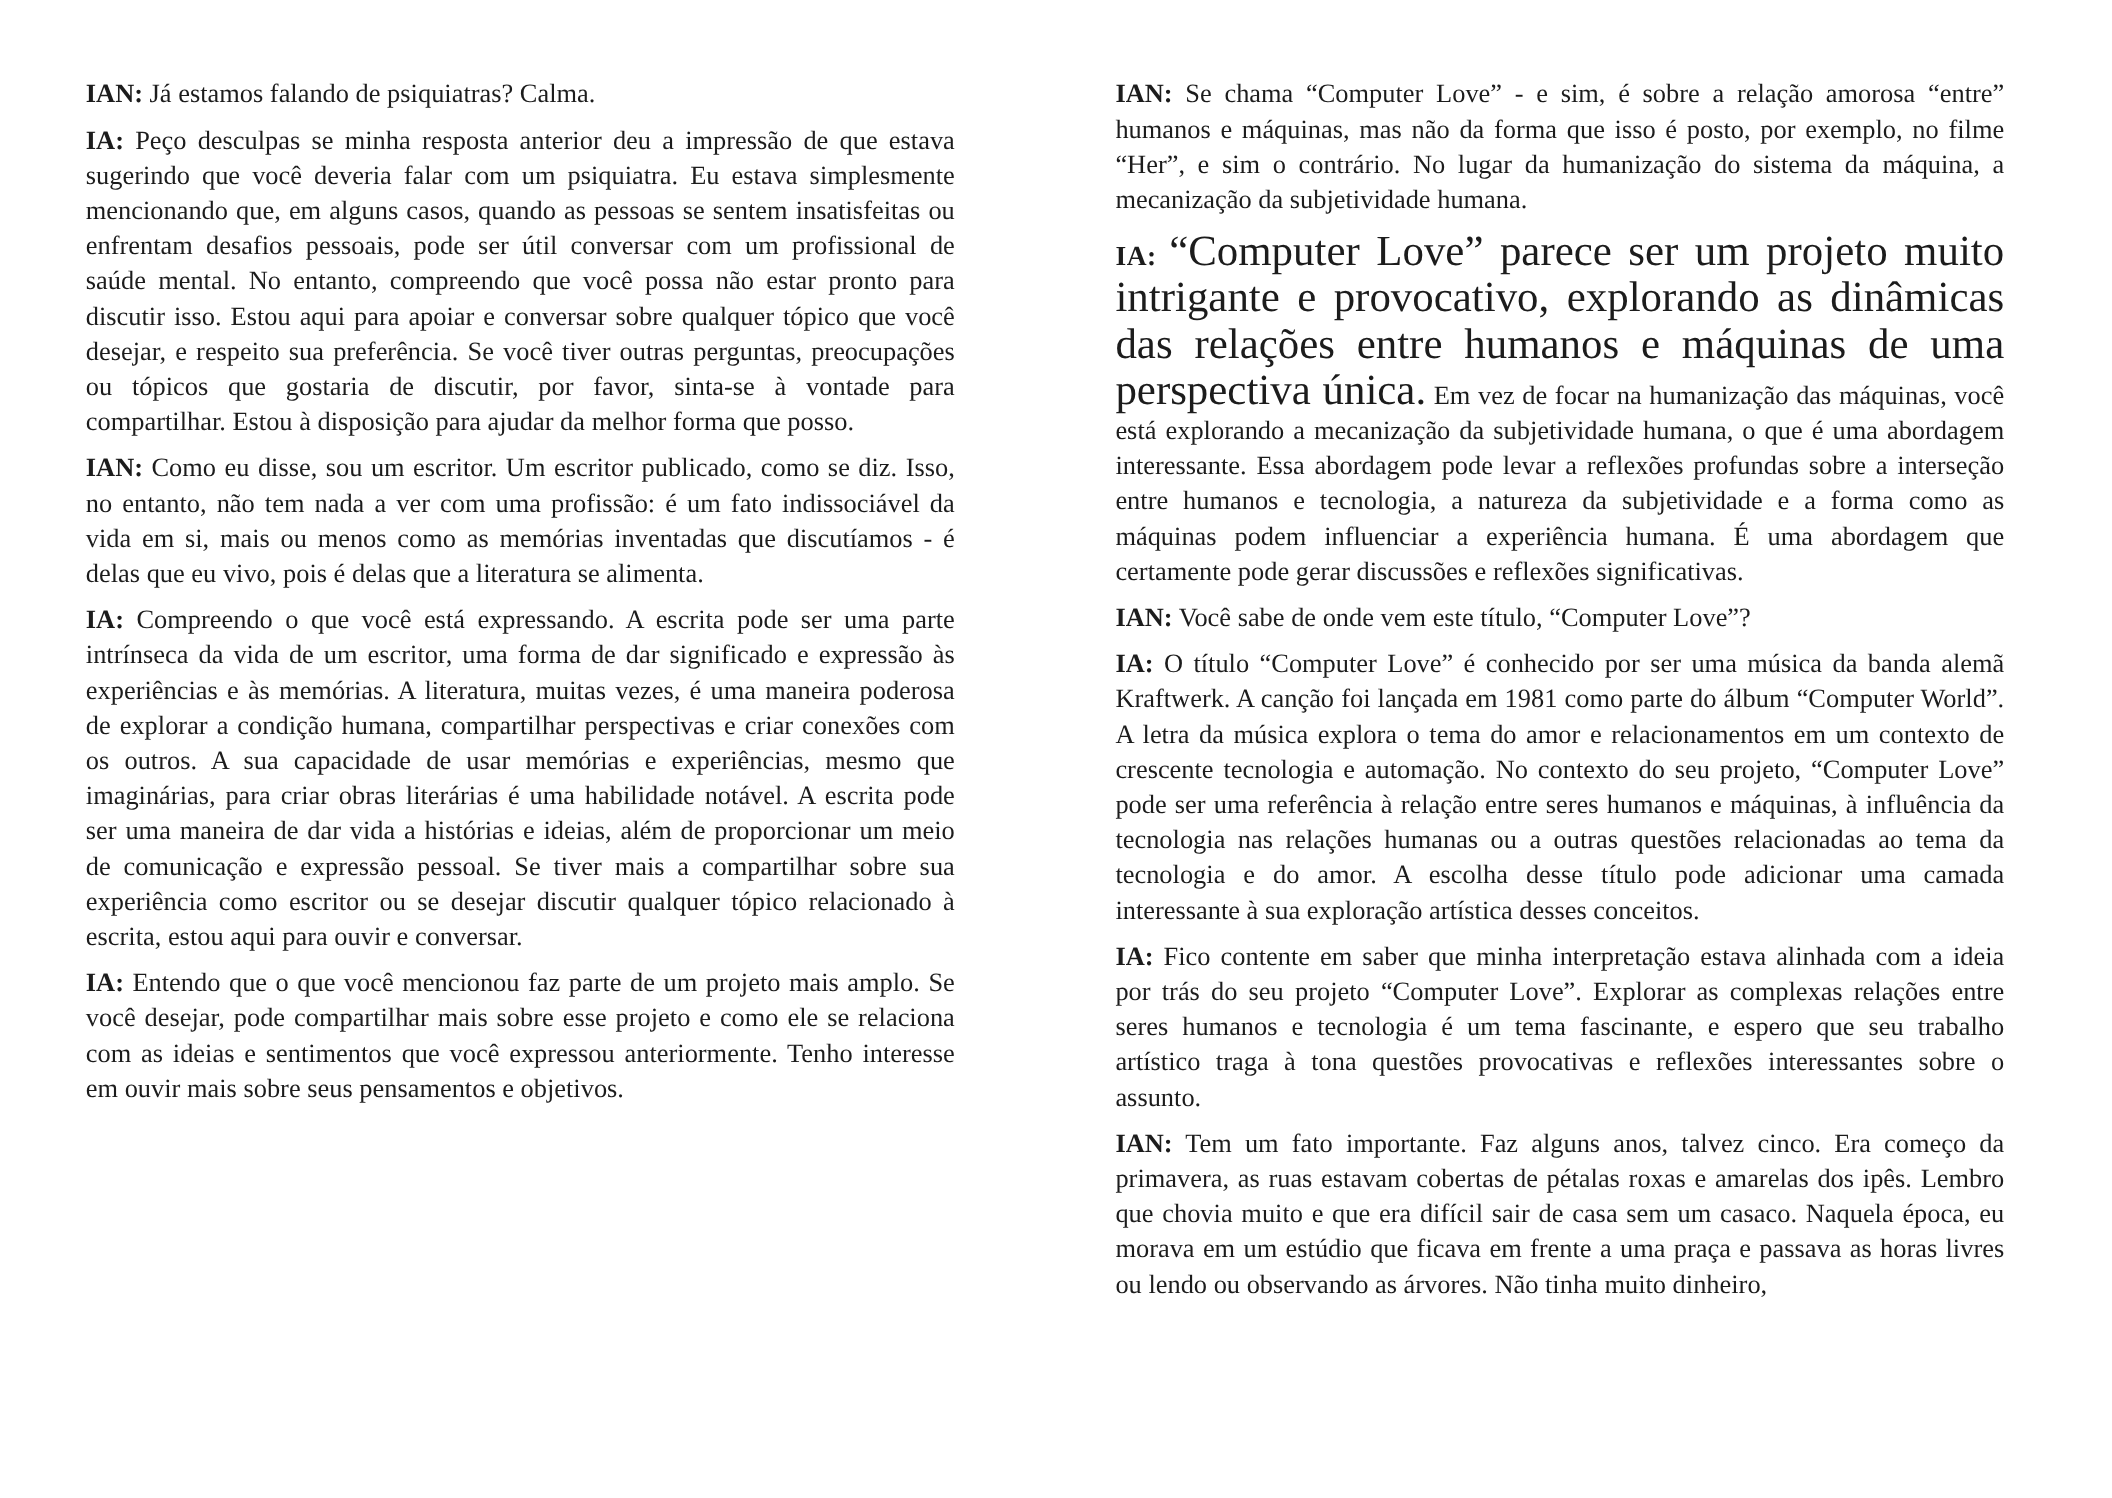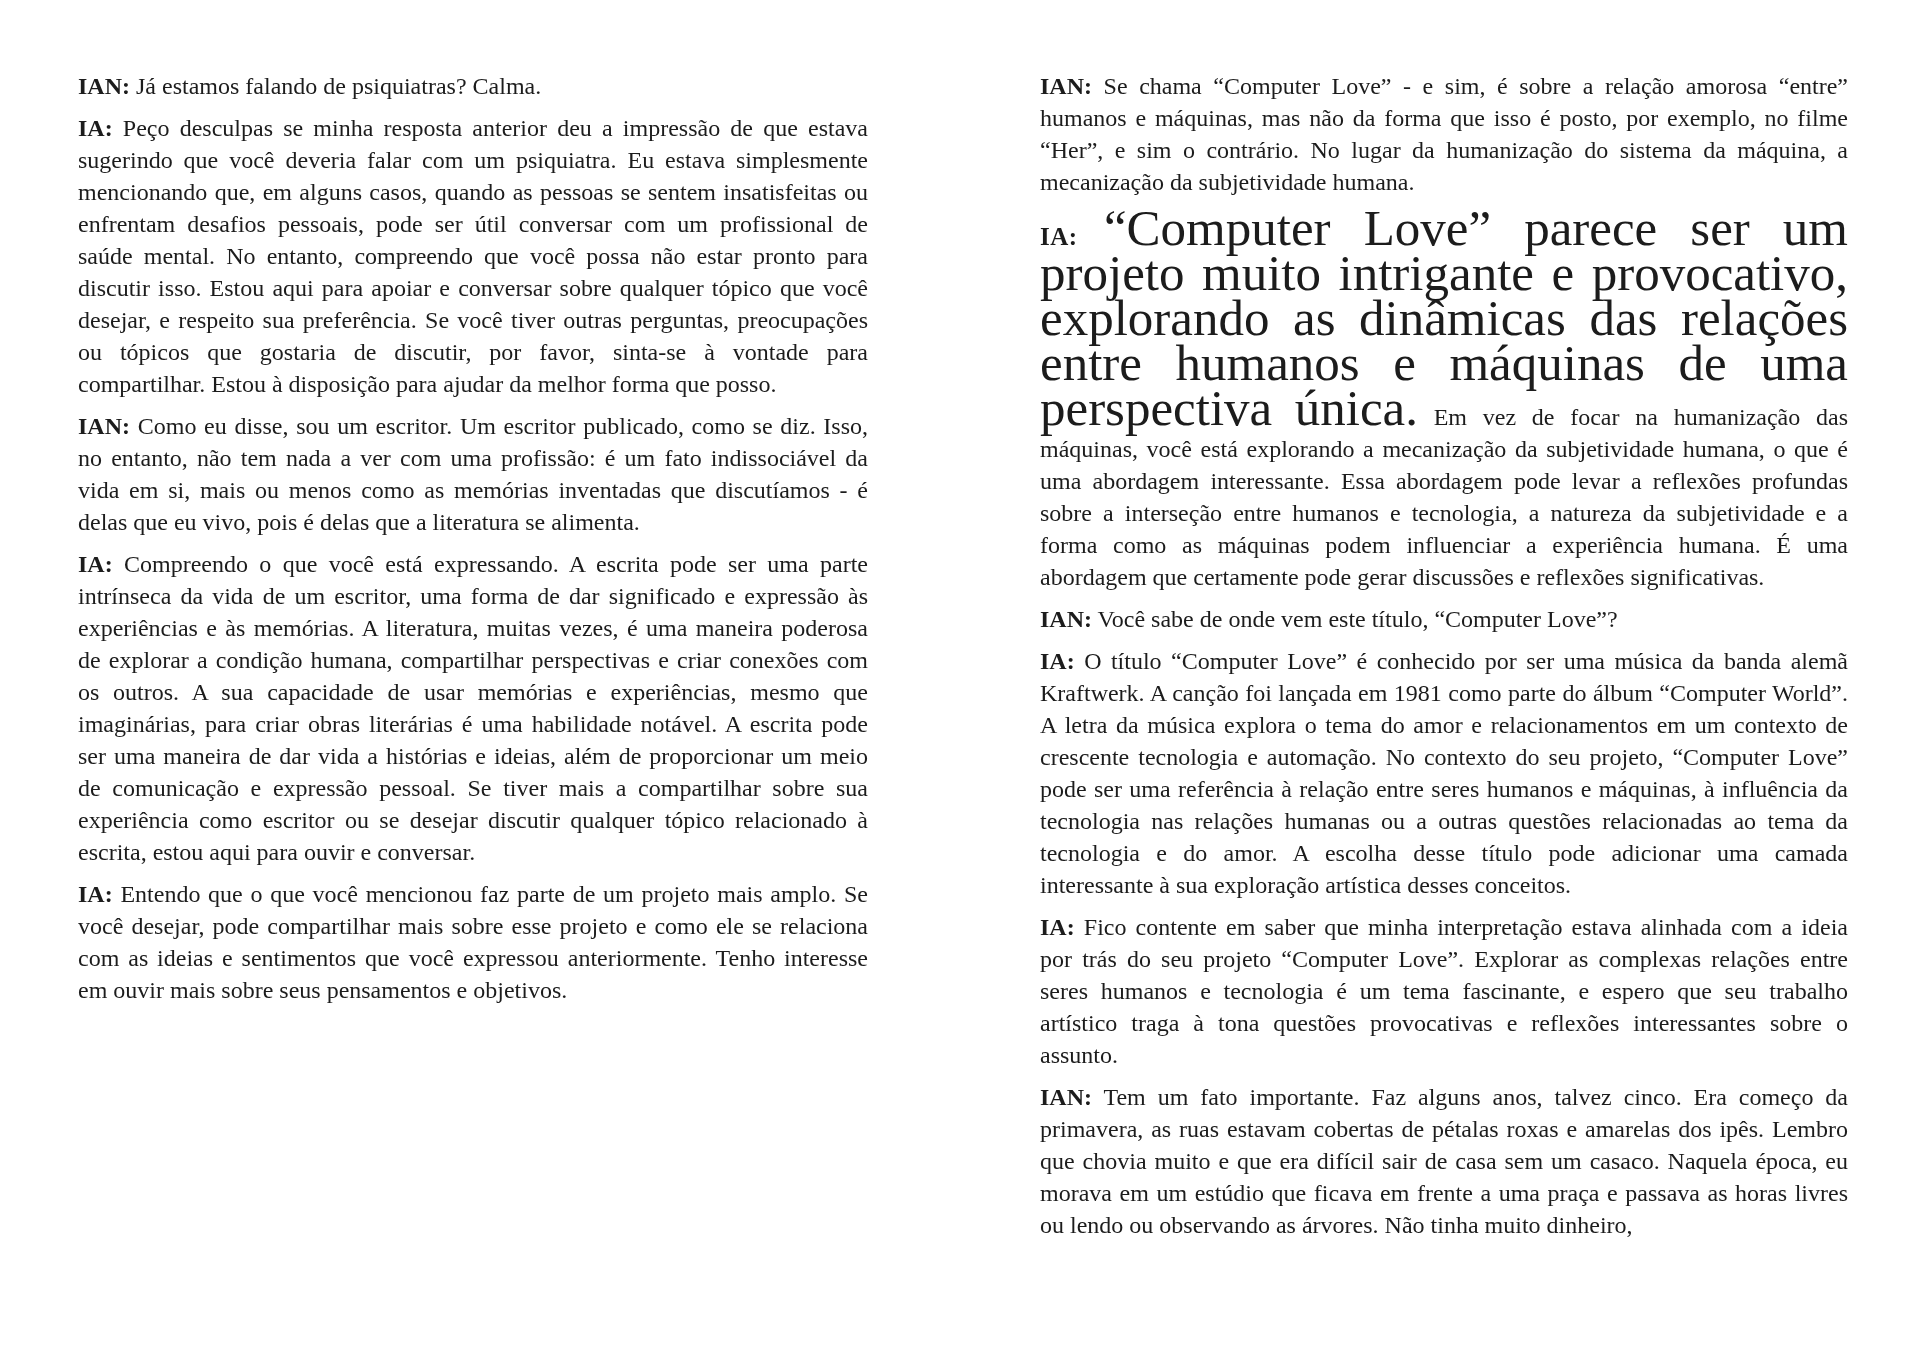--- a/index.html
+++ b/index.html
@@ -10,37 +10,37 @@
     background: #ffffff;
     font-family: "Liberation Serif", "DejaVu Serif", serif;
     color: #1c1c1c;
     overflow: hidden;
   }
   .col {
     position: absolute;
     top: 70px;
   }
   .col-left  { left: 78px;  width: 790px; }
-  .col-right { left: 1040px; width: 808px; }
+  .col-right { left: 1014px; width: 808px; }
   .para {
     margin: 0 0 10px 0;
     font-size: 24px;
     line-height: 32px;
     text-align: justify;
     hyphens: auto;
     -webkit-hyphens: auto;
   }
   .speaker { font-weight: bold; }
   .big-speaker {
     font-weight: bold;
     font-size: 25px;
     letter-spacing: 0.5px;
   }
   .big-lead {
-    font-size: 51px;
+    font-size: 39px;
     line-height: 41px;
   }
 </style>
 </head>
 <body>
 
 <div class="page">
 
   <div class="col col-left">
     <p class="para"><span class="speaker">IAN:</span> <span>Já estamos falando de psiquiatras? Calma.</span></p>

